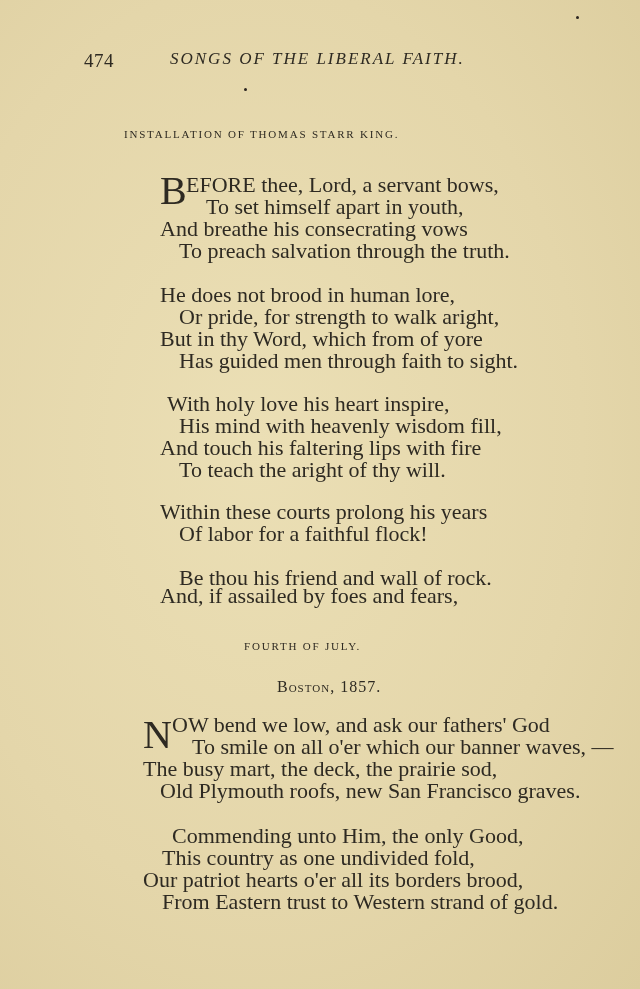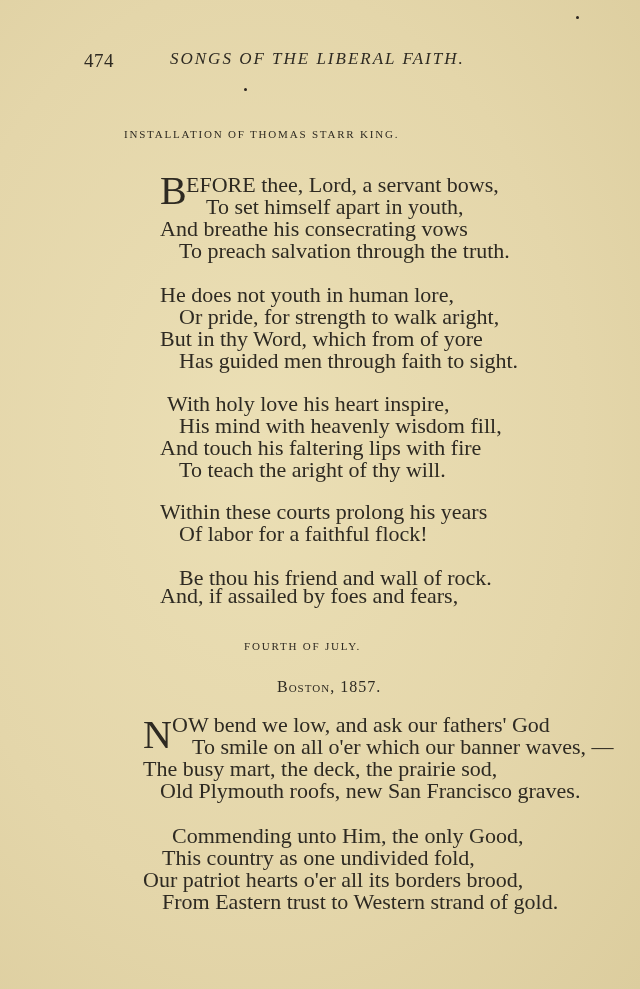--- a/index.html
+++ b/index.html
@@ -29,21 +29,21 @@
 <div class="abs speck" style="left:244px;top:88px;"></div>
 
 <div class="abs title" style="left:124px;top:128px;">INSTALLATION OF THOMAS STARR KING.</div>
 
 <div class="dropcap" style="left:160px;top:174px;">B</div>
 <div class="line" style="left:186px;top:174px;">EFORE thee, Lord, a servant bows,</div>
 <div class="line" style="left:206px;top:196px;">To set himself apart in youth,</div>
 <div class="line" style="left:160px;top:218px;">And breathe his consecrating vows</div>
 <div class="line" style="left:179px;top:240px;">To preach salvation through the truth.</div>
 
-<div class="line" style="left:160px;top:284px;">He does not youth in human lore,</div>
+<div class="line" style="left:160px;top:284px;">He does not brood in human lore,</div>
 <div class="line" style="left:179px;top:306px;">Or pride, for strength to walk aright,</div>
 <div class="line" style="left:160px;top:328px;">But in thy Word, which from of yore</div>
 <div class="line" style="left:179px;top:350px;">Has guided men through faith to sight.</div>
 
 <div class="line" style="left:167px;top:393px;">With holy love his heart inspire,</div>
 <div class="line" style="left:179px;top:415px;">His mind with heavenly wisdom fill,</div>
 <div class="line" style="left:160px;top:437px;">And touch his faltering lips with fire</div>
 <div class="line" style="left:179px;top:459px;">To teach the aright of thy will.</div>
 
 <div class="line" style="left:160px;top:501px;">Within these courts prolong his years</div>

